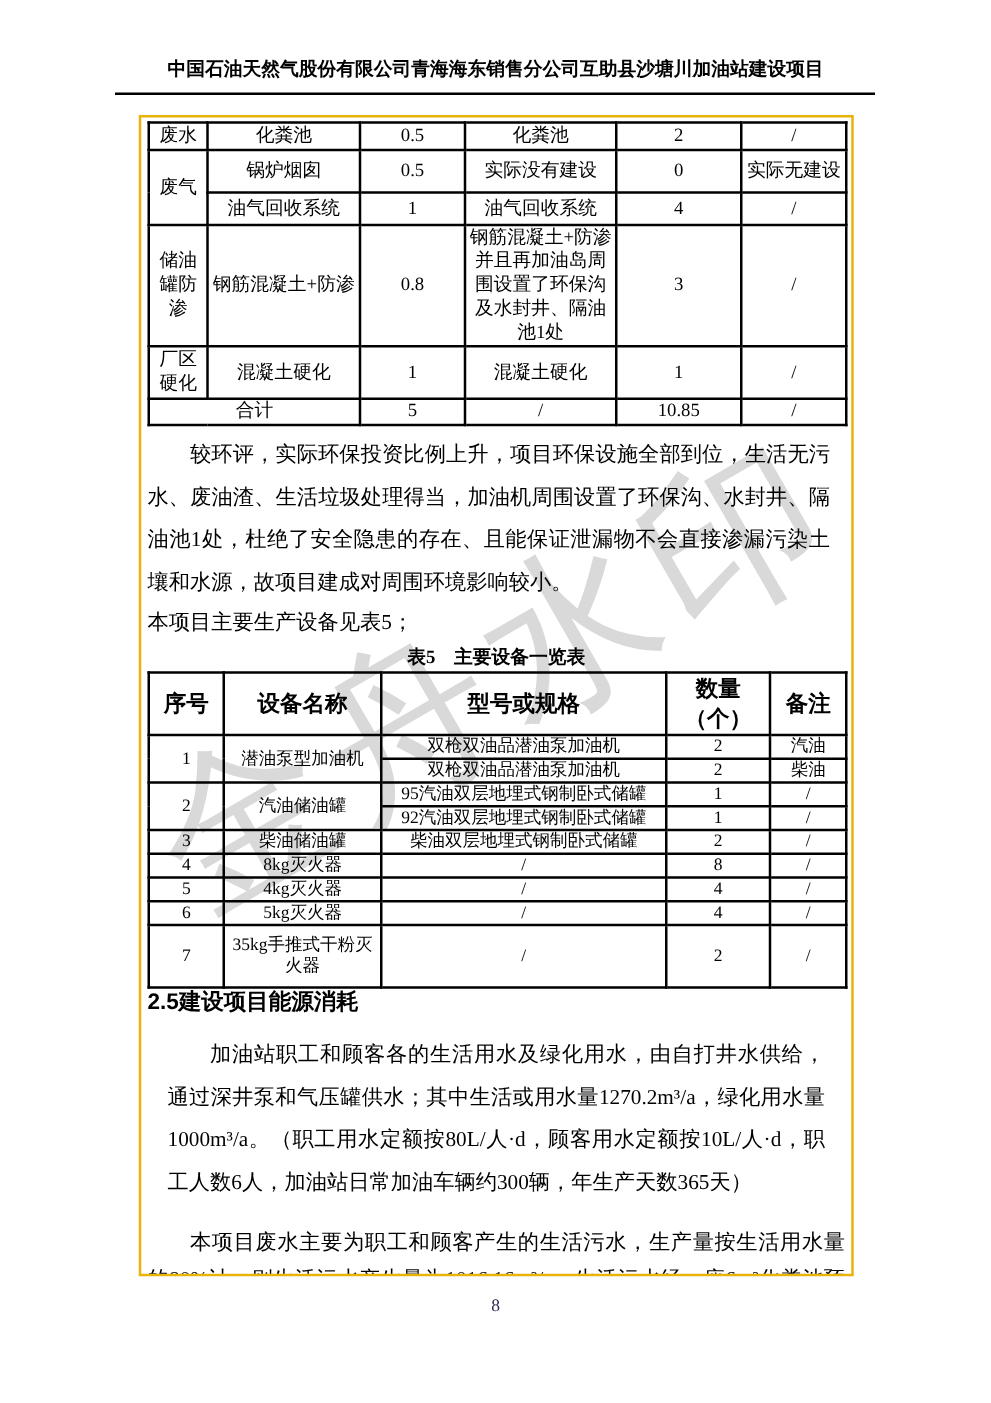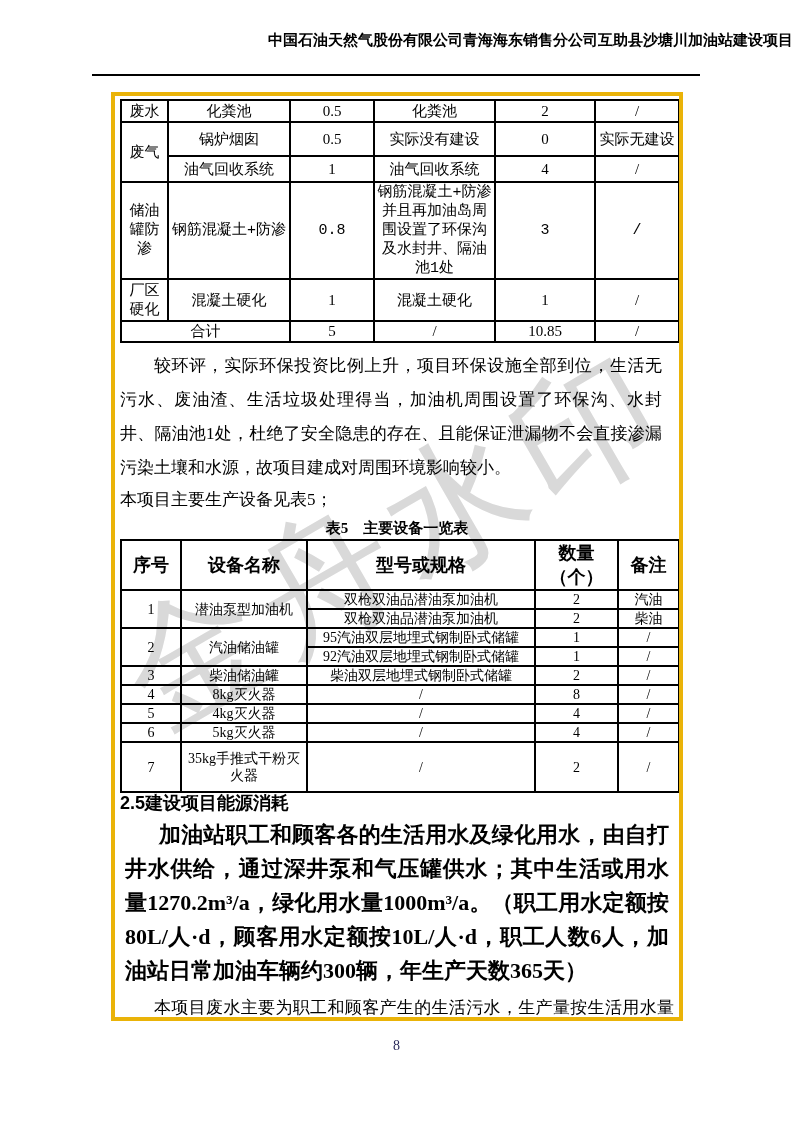--- a/index.html
+++ b/index.html
@@ -8,47 +8,47 @@
     font-family:"Liberation Serif","DejaVu Serif",serif; color:#000000; overflow:hidden;
   }
   .watermark {
     position:absolute; left:135px; top:615px; height:150px; line-height:150px;
     font-size:140px; letter-spacing:10px; white-space:nowrap;
     transform:rotate(-30deg); transform-origin:0 50%;
     color:#d9d9d9; z-index:0; pointer-events:none;
     font-family:"Liberation Sans","DejaVu Sans",sans-serif;
   }
   .doc-header {
-    position:absolute; top:31px; left:0; width:100%; text-align:right;
+    position:absolute; top:46px; left:0; width:100%; text-align:center;
     font-size:15px; font-weight:bold; z-index:1;
     font-family:"Liberation Sans","DejaVu Sans",sans-serif;
   }
   .header-rule { position:absolute; top:74px; left:92px; width:608px; border-top:2px solid #000; z-index:1; }
   .content-box {
     position:absolute; top:92px; left:111px; width:572px; height:929px;
-    border:4px solid #eab308; box-sizing:border-box; padding:3px 5px; z-index:1; overflow:hidden;
+    border:2px solid #eab308; box-sizing:border-box; padding:3px 5px; z-index:1; overflow:hidden;
   }
   table { border-collapse:collapse; table-layout:fixed; width:558px; background:transparent; }
   td, th { border:2px solid #000; text-align:center; vertical-align:middle; padding:0 2px; overflow:hidden; }
   .t1 td { font-size:15px; line-height:19px; }
-  .t1 .tall td { line-height:19px;font-family:Liberation Mono, monospace; }
+  .t1 .tall td { line-height:19px; }
   .t2 td { font-size:14px; line-height:17px; }
   .t2 th { font-size:18px; font-family:Liberation Serif, serif; }
   .para { margin:6px 12px 0 0; font-size:17px; line-height:34px; text-indent:34px; text-align:justify; }
   .h-bold {
     margin:4px 0 0 0; font-size:18px; font-weight:bold; line-height:20px;
     font-family:"Liberation Sans","DejaVu Sans",sans-serif;
   }
   .intro { margin:2px 0 0 0; font-size:17px; line-height:26px; }
   .tbl-caption {
     margin:6px 0 2px 0; text-align:center; font-size:15px; font-weight:bold; line-height:18px;
     font-family:Liberation Serif, serif;
   }
   .sub-heading { margin:2px 0 0 0; font-size:16px; line-height:24px; padding-left:34px; }
-  .para2 { margin:5px; font-size:22px; line-height:34px; text-indent:34px; text-align:justify;font-weight:bold; }
+  .para2 { margin:16px; font-size:17px; line-height:34px; text-indent:34px; text-align:justify; }
   .para3 { margin:0; font-size:17px; line-height:30px; text-indent:34px; text-align:justify; }
   .page-number { position:absolute; top:1038px; left:0; width:100%; text-align:center; font-size:14px; color:#2a2a5a; z-index:1; }
 </style>
 </head>
 <body>
 
 <div class="page">
 
   <div class="watermark">金舟水印</div>
 

